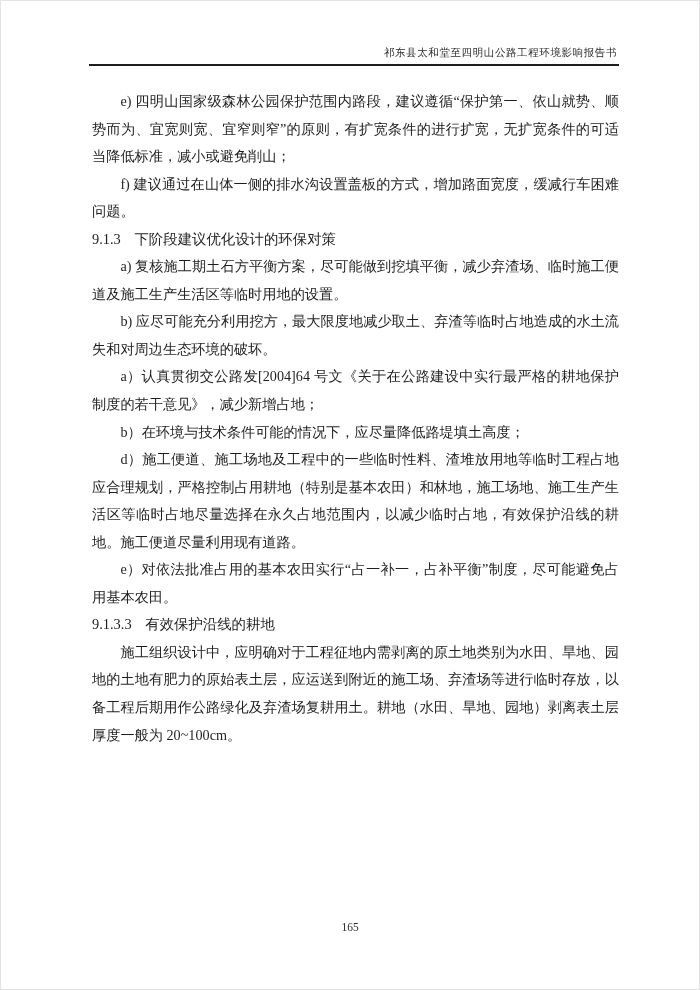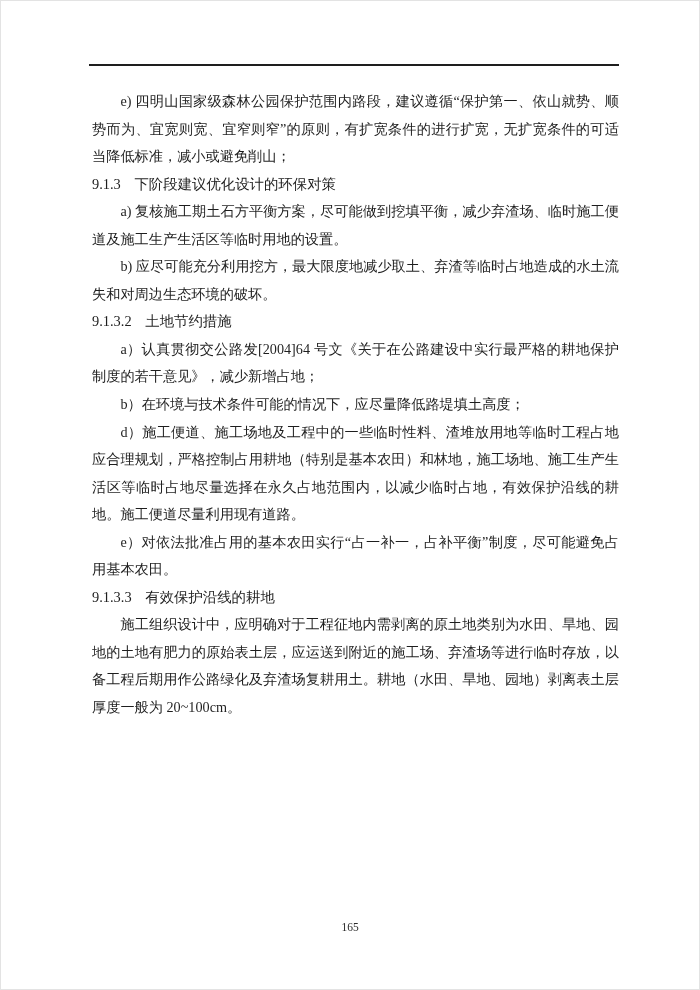--- a/index.html
+++ b/index.html
@@ -67,36 +67,37 @@
     text-align: center;
     font-size: 11.5px;
     color: #2b2b2b;
   }
 </style>
 </head>
 <body>
 
 <div class="page">
 
+  <div class="running-title">祁东县太和堂至四明山公路工程环境影响报告书</div>
 
   <div class="header-rule"></div>
 
   <div class="body-block">
 
     <p class="para">e) 四明山国家级森林公园保护范围内路段，建议遵循“保护第一、依山就势、顺势而为、宜宽则宽、宜窄则窄”的原则，有扩宽条件的进行扩宽，无扩宽条件的可适当降低标准，减小或避免削山；</p>
 
+    <p class="para">f) 建议通过在山体一侧的排水沟设置盖板的方式，增加路面宽度，缓减行车困难问题。</p>
 
     <p class="heading"><span class="h-num">9.1.3</span><span class="h-title">下阶段建议优化设计的环保对策</span></p>
 
 
     <p class="para">a) 复核施工期土石方平衡方案，尽可能做到挖填平衡，减少弃渣场、临时施工便道及施工生产生活区等临时用地的设置。</p>
 
     <p class="para">b) 应尽可能充分利用挖方，最大限度地减少取土、弃渣等临时占地造成的水土流失和对周边生态环境的破坏。</p>
 
-    <p class="heading"><span class="h-num">9.1.3.2</span><span class="h-title">土地节约措施</span></p>
 
     <p class="para">a）认真贯彻交公路发[2004]64 号文《关于在公路建设中实行最严格的耕地保护制度的若干意见》，减少新增占地；</p>
 
     <p class="para">b）在环境与技术条件可能的情况下，应尽量降低路堤填土高度；</p>
 
 
     <p class="para">d）施工便道、施工场地及工程中的一些临时性料、渣堆放用地等临时工程占地应合理规划，严格控制占用耕地（特别是基本农田）和林地，施工场地、施工生产生活区等临时占地尽量选择在永久占地范围内，以减少临时占地，有效保护沿线的耕地。施工便道尽量利用现有道路。</p>
 
     <p class="para">e）对依法批准占用的基本农田实行“占一补一，占补平衡”制度，尽可能避免占用基本农田。</p>
 

